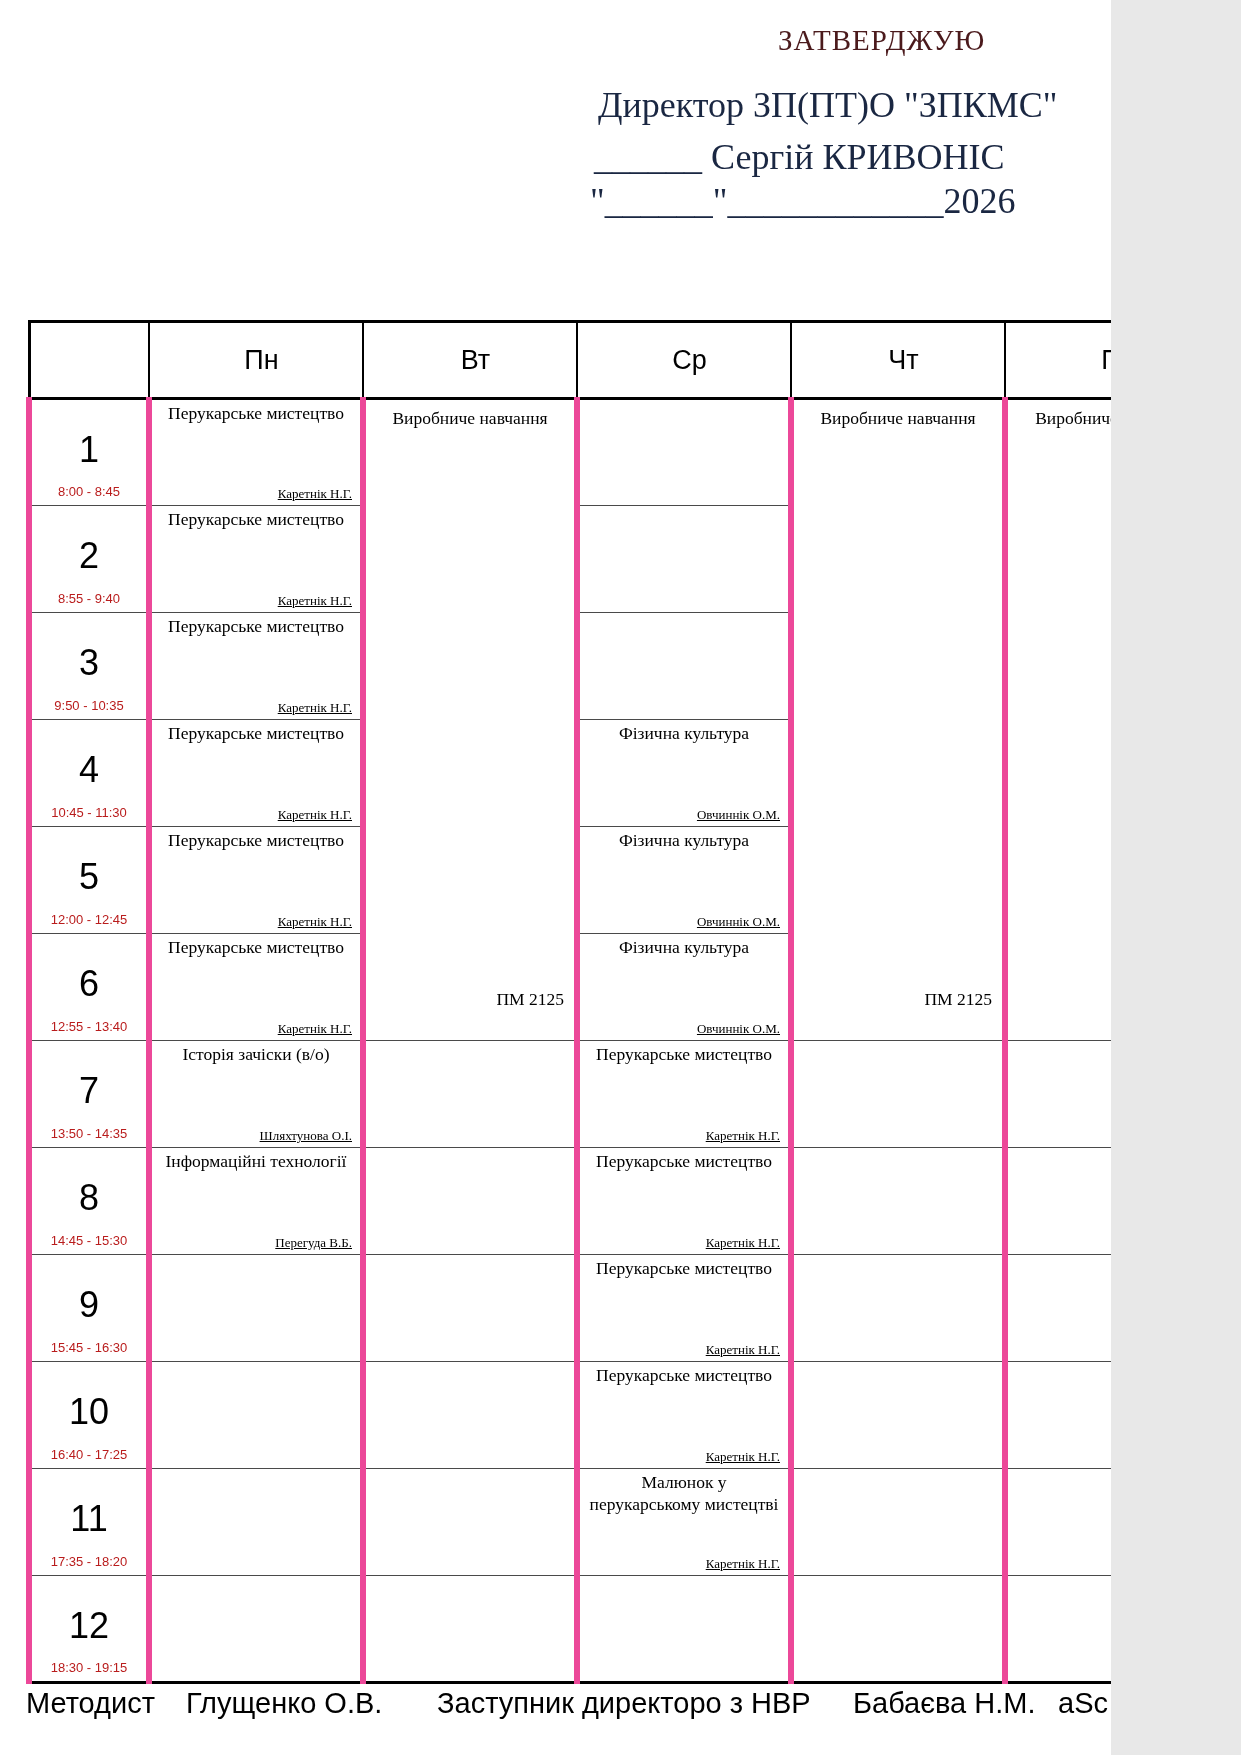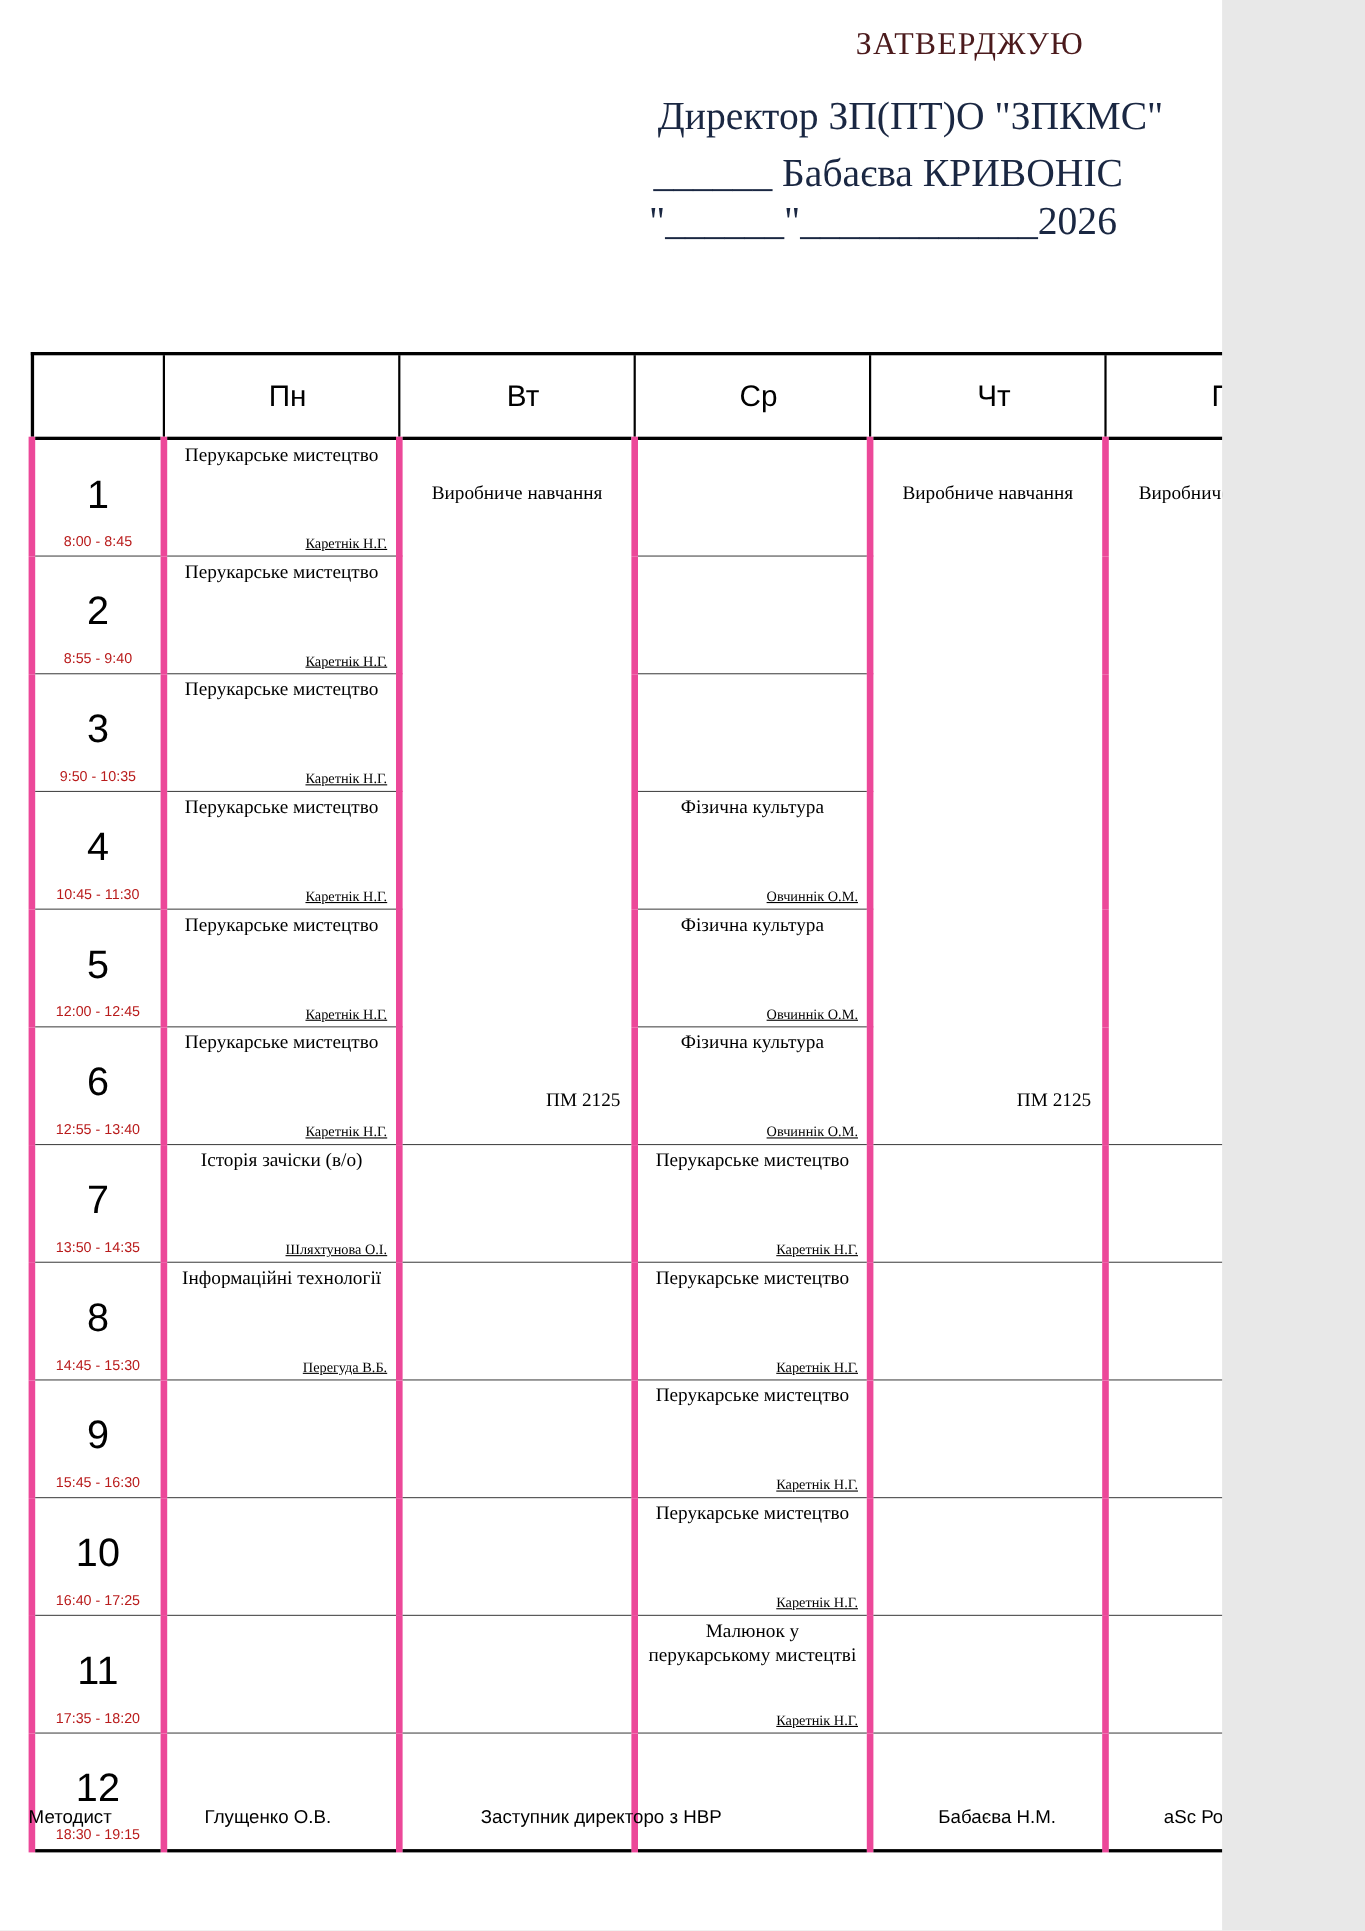--- a/index.html
+++ b/index.html
@@ -27,37 +27,37 @@
                 text-align:center; vertical-align:middle;padding-left:11px; }
   table.tt td { border-left:6px solid #ec4899; border-top:1px solid #4a4a4a;
                 vertical-align:top; position:relative; }
   table.tt tr.r { height:107px; }
   td.time .num { position:absolute; top:50%; left:0; right:0; transform:translateY(-58%);
                  text-align:center; font-family:"Liberation Sans", sans-serif; font-size:36px; }
   td.time .trange { position:absolute; bottom:6px; left:0; right:0; text-align:center;
                     font-family:"Liberation Sans", sans-serif; font-size:13px; color:#b91c1c; }
   td.lesson .subj  { padding:3px 4px 0; text-align:center; font-size:17.5px; line-height:1.25; }
   td.lesson .teach { position:absolute; right:8px; bottom:3px; font-size:13px;text-decoration:underline; }
-  td.merged .subj  { padding-top:38px; }
+  td.merged .subj  { padding-top:8px; }
   td.merged .group { position:absolute; right:10px; bottom:30px; font-size:17.5px; }
   
-  .footer span { position:absolute; top:1642px; font-family:"Liberation Sans", sans-serif;
-                 font-size:17px; white-space:nowrap; }
+  .footer span { position:absolute; top:1687px; font-family:"Liberation Sans", sans-serif;
+                 font-size:29px; white-space:nowrap; }
   .f-role1 { left:26px; }  .f-name1 { left:186px; }
   .f-role2 { left:437px; } .f-name2 { left:853px; }
   .f-brand { left:1058px; }
 </style>
 </head>
 <body>
 
 <div class="page">
 
   <div class="stamp">ЗАТВЕРДЖУЮ</div>
   <div class="appr-l1">Директор ЗП(ПТ)О "ЗПКМС"</div>
-  <div class="appr-l2">______ Бабаєва КРИВОНІС</div>
+  <div class="appr-l2">______ Сергій КРИВОНІС</div>
   <div class="appr-l3">"______"____________2026</div>
 
 
   <table class="tt">
     <colgroup>
       <col class="c-time">
         <col class="c-day">
         <col class="c-day">
         <col class="c-day">
         <col class="c-day">

